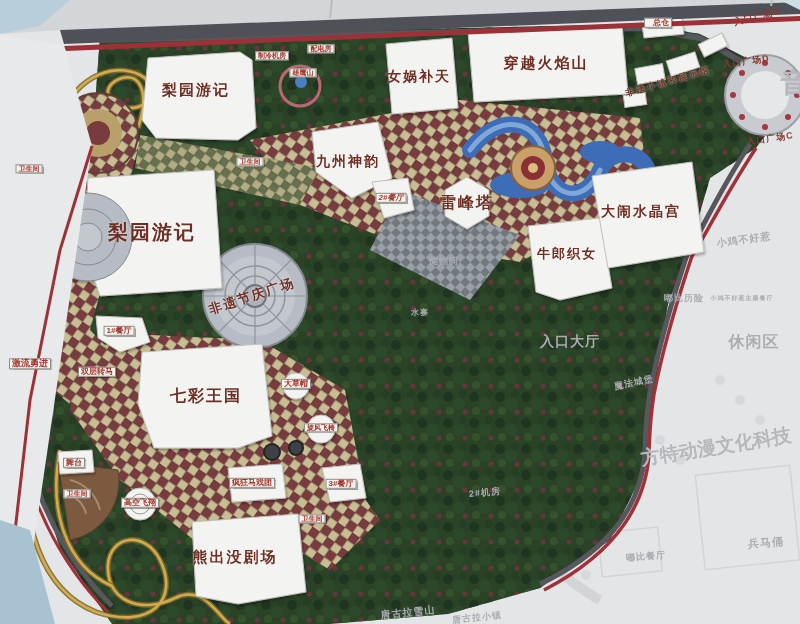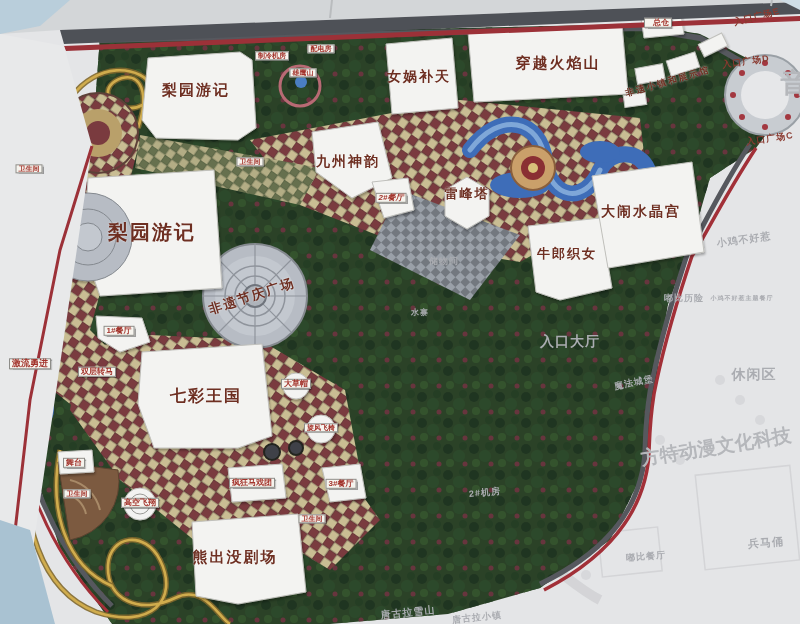--- a/index.html
+++ b/index.html
@@ -224,24 +224,24 @@
       <polygon points="780,0 800,0 800,10" fill="#cfdde6"></polygon>
       <polygon points="0,34 64,46 92,146 22,624 0,624" fill="#e8e9ea"></polygon>
       <path d="M92,146 L60,250 L30,400 L14,540 L8,624" stroke="#9c3138" stroke-width="3" fill="none"></path>
       <polygon points="0,520 30,530 55,624 0,624" fill="#a9c2d2"></polygon>
     </g>
   </svg>
 
   <div id="label-layer">
       <div class="lbl attractions" style="left: 196px; top: 90px; font-size: 15px; transform: translate(-50%, -50%) rotate(0deg);">梨园游记</div>
       <div class="lbl attractions" style="left: 419px; top: 76px; font-size: 14px; transform: translate(-50%, -50%) rotate(0deg);">女娲补天</div>
-      <div class="lbl attractions" style="left: 546px; top: 63px; font-size: 15px; transform: translate(-50%, -50%) rotate(0deg); margin-left: 12px;">穿越火焰山</div>
+      <div class="lbl attractions" style="left: 546px; top: 63px; font-size: 15px; transform: translate(-50%, -50%) rotate(0deg);">穿越火焰山</div>
       <div class="lbl attractions" style="left: 348px; top: 161px; font-size: 14px; transform: translate(-50%, -50%) rotate(0deg);">九州神韵</div>
       <div class="lbl attractions" style="left: 152px; top: 232px; font-size: 20px; transform: translate(-50%, -50%) rotate(0deg);">梨园游记</div>
-      <div class="lbl attractions" style="left: 467px; top: 194px; font-size: 13px; transform: translate(-50%, -50%) rotate(0deg);">雷峰塔</div>
+      <div class="lbl attractions" style="left: 467px; top: 203px; font-size: 16px; transform: translate(-50%, -50%) rotate(0deg);">雷峰塔</div>
       <div class="lbl attractions" style="left: 567px; top: 254px; font-size: 13px; transform: translate(-50%, -50%) rotate(0deg);">牛郎织女</div>
       <div class="lbl attractions" style="left: 641px; top: 211px; font-size: 14px; transform: translate(-50%, -50%) rotate(0deg);">大闹水晶宫</div>
       <div class="lbl attractions" style="left: 206px; top: 396px; font-size: 16px; transform: translate(-50%, -50%) rotate(0deg);">七彩王国</div>
       <div class="lbl attractions" style="left: 235px; top: 557px; font-size: 15px; transform: translate(-50%, -50%) rotate(0deg);">熊出没剧场</div>
       <div class="lbl attractions" style="left: 252px; top: 296px; font-size: 13px; transform: translate(-50%, -50%) rotate(-18deg);">非遗节庆广场</div>
       <div class="lbl attractions" style="left: 668px; top: 82px; font-size: 9px; transform: translate(-50%, -50%) rotate(-16deg);">非遗小镇和展示馆</div>
       <div class="lbl facilities" style="left: 658px; top: 23px; font-size: 8px; transform: translate(-50%, -50%) rotate(0deg); padding-left: 8px;">总仓</div>
       <div class="lbl facilities" style="left: 272px; top: 56px; font-size: 7px; transform: translate(-50%, -50%) rotate(0deg);">制冷机房</div>
       <div class="lbl facilities" style="left: 321px; top: 49px; font-size: 7px; transform: translate(-50%, -50%) rotate(0deg);">配电房</div>
       <div class="lbl facilities" style="left: 303px; top: 73px; font-size: 7px; transform: translate(-50%, -50%) rotate(0deg);">雄鹰山</div>
@@ -259,21 +259,21 @@
       <div class="lbl facilities" style="left: 74px; top: 463px; font-size: 8px; transform: translate(-50%, -50%) rotate(0deg);">舞台</div>
       <div class="lbl facilities" style="left: 252px; top: 483px; font-size: 8px; transform: translate(-50%, -50%) rotate(0deg);">疯狂马戏团</div>
       <div class="lbl facilities" style="left: 30px; top: 364px; font-size: 9px; transform: translate(-50%, -50%) rotate(0deg);">激流勇进</div>
       <div class="lbl entrances" style="left: 757px; top: 17px; font-size: 9px; transform: translate(-50%, -50%) rotate(-14deg);">入口广场E</div>
       <div class="lbl entrances" style="left: 746px; top: 62px; font-size: 9px; transform: translate(-50%, -50%) rotate(-8deg);">入口广场D</div>
       <div class="lbl entrances" style="left: 770px; top: 139px; font-size: 9px; transform: translate(-50%, -50%) rotate(-8deg);">入口广场C</div>
       <div class="lbl faded" style="left: 444px; top: 262px; font-size: 9px; transform: translate(-50%, -50%) rotate(0deg);">储物间</div>
       <div class="lbl faded" style="left: 744px; top: 240px; font-size: 10px; transform: translate(-50%, -50%) rotate(-8deg);">小鸡不好惹</div>
       <div class="lbl faded" style="left: 684px; top: 299px; font-size: 9px; transform: translate(-50%, -50%) rotate(0deg);">嘟比历险</div>
       <div class="lbl faded" style="left: 742px; top: 298px; font-size: 6px; transform: translate(-50%, -50%) rotate(0deg);">小鸡不好惹主题餐厅</div>
-      <div class="lbl faded" style="left: 754px; top: 374px; font-size: 14px; transform: translate(-50%, -50%) rotate(0deg);">休闲区</div>
+      <div class="lbl faded" style="left: 754px; top: 342px; font-size: 16px; transform: translate(-50%, -50%) rotate(0deg);">休闲区</div>
       <div class="lbl faded" style="left: 634px; top: 383px; font-size: 9px; transform: translate(-50%, -50%) rotate(-12deg);">魔法城堡</div>
       <div class="lbl faded" style="left: 570px; top: 341px; font-size: 14px; transform: translate(-50%, -50%) rotate(0deg);">入口大厅</div>
       <div class="lbl faded" style="left: 420px; top: 313px; font-size: 8px; transform: translate(-50%, -50%) rotate(0deg);">水寨</div>
       <div class="lbl faded" style="left: 485px; top: 493px; font-size: 9px; transform: translate(-50%, -50%) rotate(-6deg);">2#机房</div>
       <div class="lbl faded" style="left: 408px; top: 613px; font-size: 10px; transform: translate(-50%, -50%) rotate(-6deg);">唐古拉雪山</div>
       <div class="lbl faded" style="left: 477px; top: 618px; font-size: 9px; transform: translate(-50%, -50%) rotate(-6deg);">唐古拉小镇</div>
       <div class="lbl faded" style="left: 646px; top: 557px; font-size: 9px; transform: translate(-50%, -50%) rotate(-4deg);">嘟比餐厅</div>
       <div class="lbl faded" style="left: 766px; top: 543px; font-size: 11px; transform: translate(-50%, -50%) rotate(-4deg);">兵马俑</div>
       <div class="lbl watermarks" style="left: 716px; top: 447px; font-size: 19px; transform: translate(-50%, -50%) rotate(-9deg);">方特动漫文化科技</div>
       <div class="lbl watermarks" style="left: 794px; top: 83px; font-size: 27px; transform: translate(-50%, -50%) rotate(0deg);">音</div>

